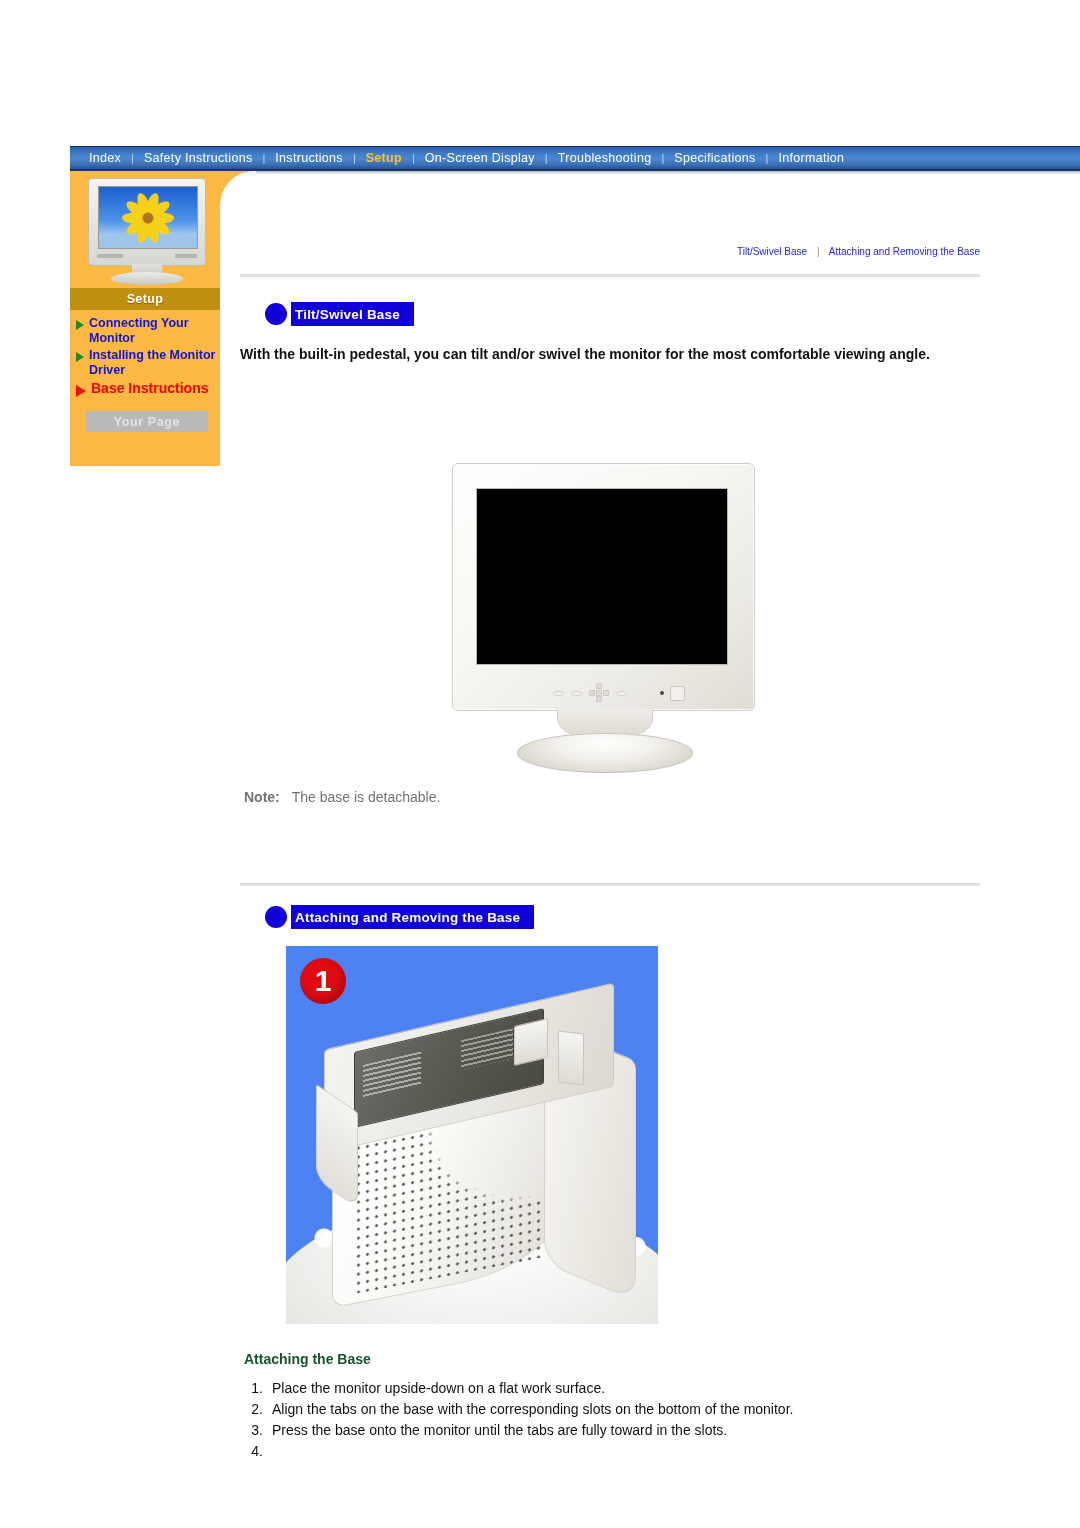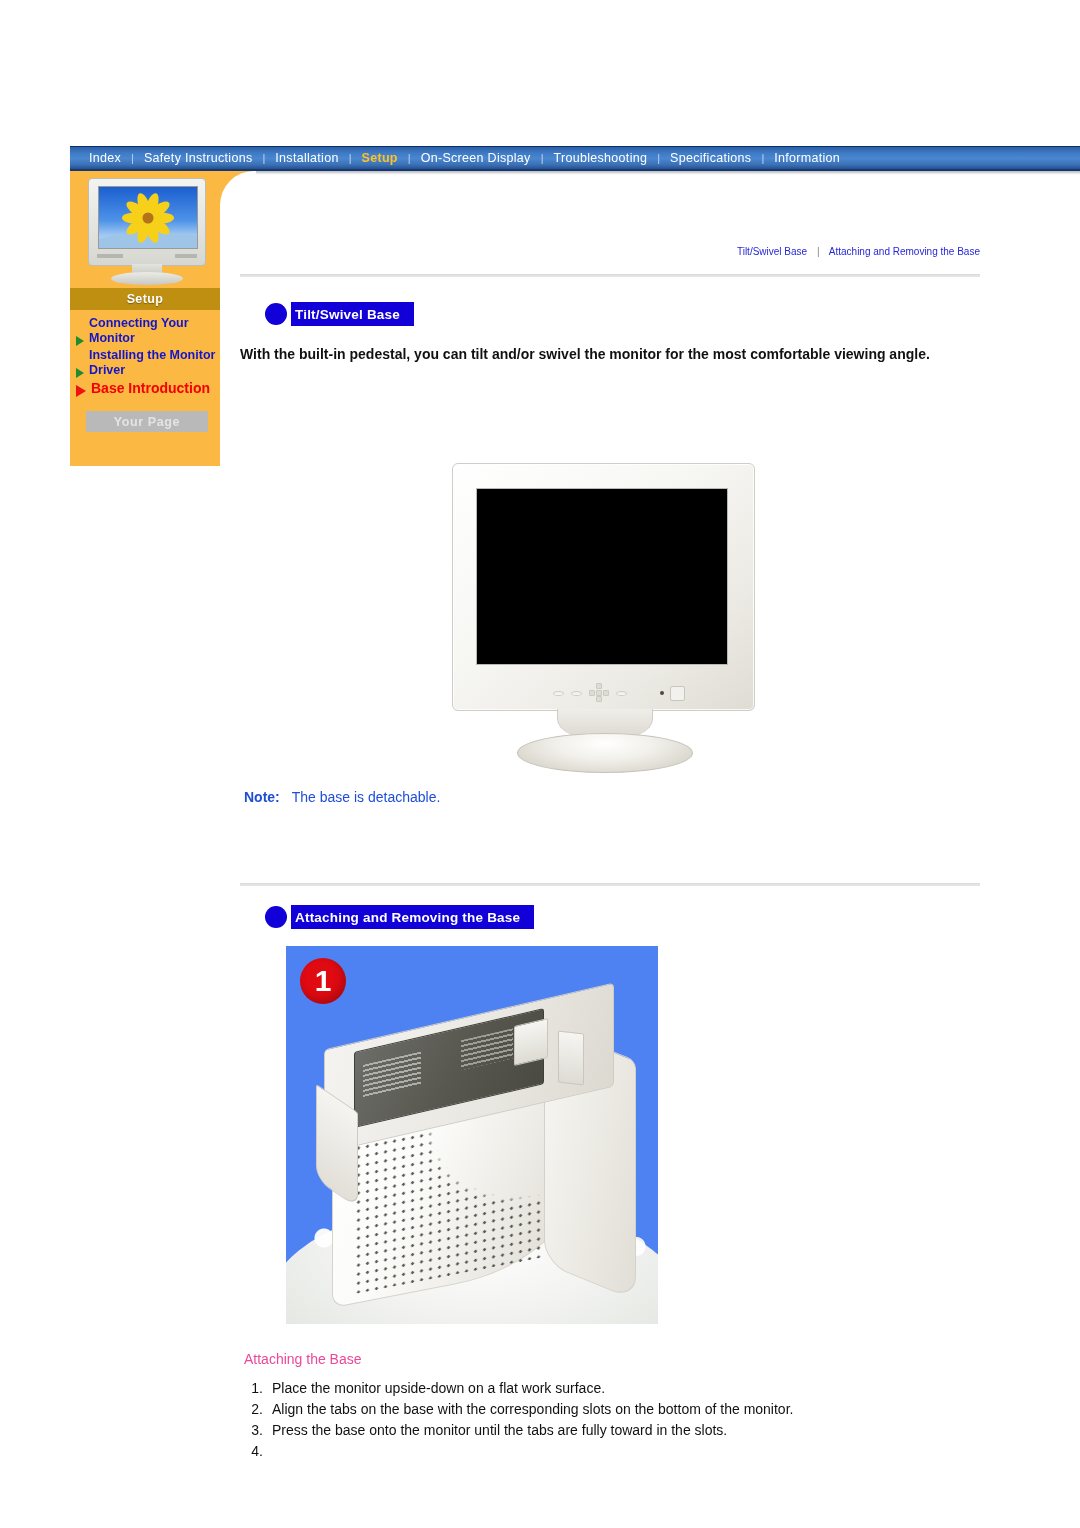--- a/index.html
+++ b/index.html
@@ -100,21 +100,21 @@
     position: absolute; left: 70px; top: 288px; width: 150px; height: 22px;
     background: #bf8f11;
     color: #ffffff; font-size: 12.5px; font-weight: bold;
     display:flex; align-items:center; justify-content:center;
     letter-spacing:.4px;
     text-shadow: 0 1px 1px rgba(0,0,0,.35);
   }
 
   
   #side-links { position:absolute; left:76px; top:316px; width:150px; }
-  .side-link { display:flex; align-items:flex-end; margin-bottom:2px; }
+  .side-link { display:flex; align-items:flex-start; margin-bottom:2px; }
   .tri {
     width:0; height:0; flex:0 0 auto; margin-right:5px;
   }
   .tri.green {
     border-left: 8px solid #1f8b2d;
     border-top: 5px solid transparent;
     border-bottom: 5px solid transparent;
     margin-top: 4px;
   }
   .tri.red {
@@ -220,21 +220,21 @@
   }
   .m-base {
     position:absolute; left:50%; top:270px; transform:translateX(-50%);
     width:176px; height:40px;
     background: radial-gradient(ellipse at 50% 25%, #ffffff 0%, #f2f0ea 40%, #d9d6cd 80%, #c7c4ba 100%);
     border:1px solid #c6c3ba;
     border-radius:50%;
   }
 
   .note {
-    position:absolute; left:244px; top:789px; font-size:14px; color:#1d4ed8;
+    position:absolute; left:244px; top:789px; font-size:14px; color:#737373;
   }
   .note b { font-weight:bold; }
 
   
   #photo2 {
     position:absolute; left:286px; top:946px; width:372px; height:378px;
     background:#4e82f2; overflow:hidden;
   }
   .badge1 {
     position:absolute; left:14px; top:12px; width:46px; height:46px;
@@ -318,40 +318,40 @@
   .um-lip {
     position:absolute; left:10px; top:100px; width:42px; height:96px;
     background: linear-gradient(to bottom,#f5f4f1,#e2dfd8);
     transform: skewY(34deg);
     border:1px solid #cecbc3; border-radius:3px 3px 14px 14px;
   }
 
   
   .sub-head {
     position:absolute; left:244px; top:1351px;
-    font-size:14px; font-weight:normal; color:#ec4899;
+    font-size:14px; font-weight:bold; color:#14532d;
   }
   #steps {
     position:absolute; left:244px; top:1378px; width:736px;
     margin:0; padding:0; list-style:none;
   }
   #steps li {
     display:flex; font-size:14px; line-height:21px; color:#111;
   }
   #steps li .num { width:28px; text-align:right; padding-right:9px; flex:0 0 auto; }
 </style>
 </head>
 <body>
 
 <div id="navbar">
   <span class="nav-item">Index</span>
   <span class="nav-sep">|</span>
   <span class="nav-item">Safety Instructions</span>
   <span class="nav-sep">|</span>
-  <span class="nav-item">Installation</span>
+  <span class="nav-item">Instructions</span>
   <span class="nav-sep">|</span>
   <span class="nav-item active">Setup</span>
   <span class="nav-sep">|</span>
   <span class="nav-item">On-Screen Display</span>
   <span class="nav-sep">|</span>
   <span class="nav-item">Troubleshooting</span>
   <span class="nav-sep">|</span>
   <span class="nav-item">Specifications</span>
   <span class="nav-sep">|</span>
   <span class="nav-item">Information</span>
@@ -393,21 +393,21 @@
   <div class="side-link">
     <span class="tri green"></span>
     <span class="lbl">Connecting Your Monitor</span>
   </div>
   <div class="side-link">
     <span class="tri green"></span>
     <span class="lbl">Installing the Monitor Driver</span>
   </div>
   <div class="side-link active">
     <span class="tri red"></span>
-    <span class="lbl">Base Introduction</span>
+    <span class="lbl">Base Instructions</span>
   </div>
 </div>
 
 <div id="main-page-btn">Your Page</div>
 
 <div class="breadcrumb">
   <span>Tilt/Swivel Base</span>
   <span class="bsep">|</span>
   <span>Attaching and Removing the Base</span>
 </div>

